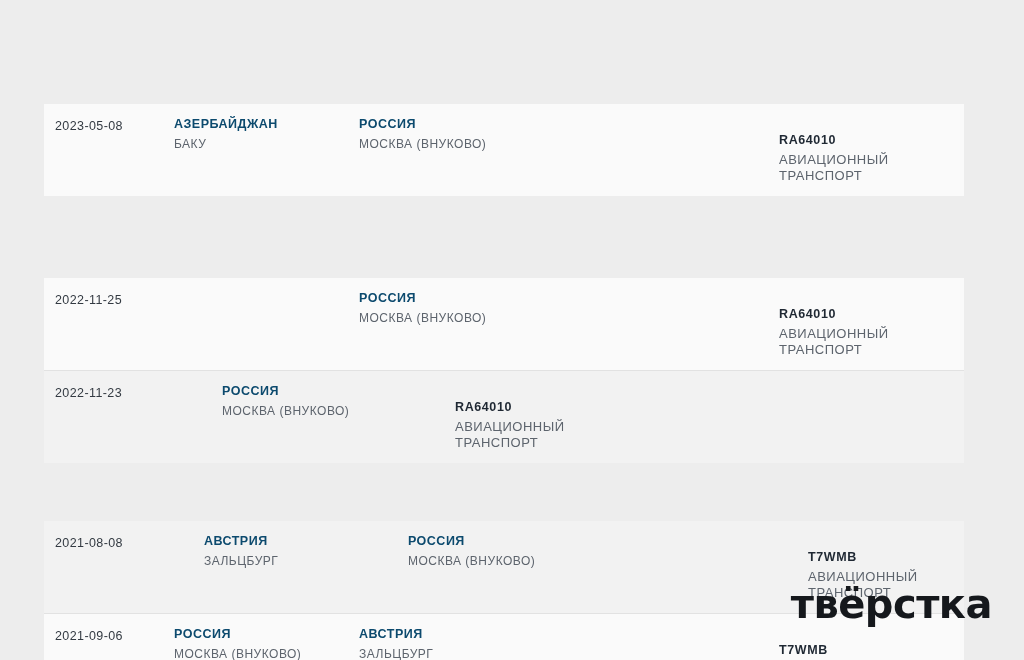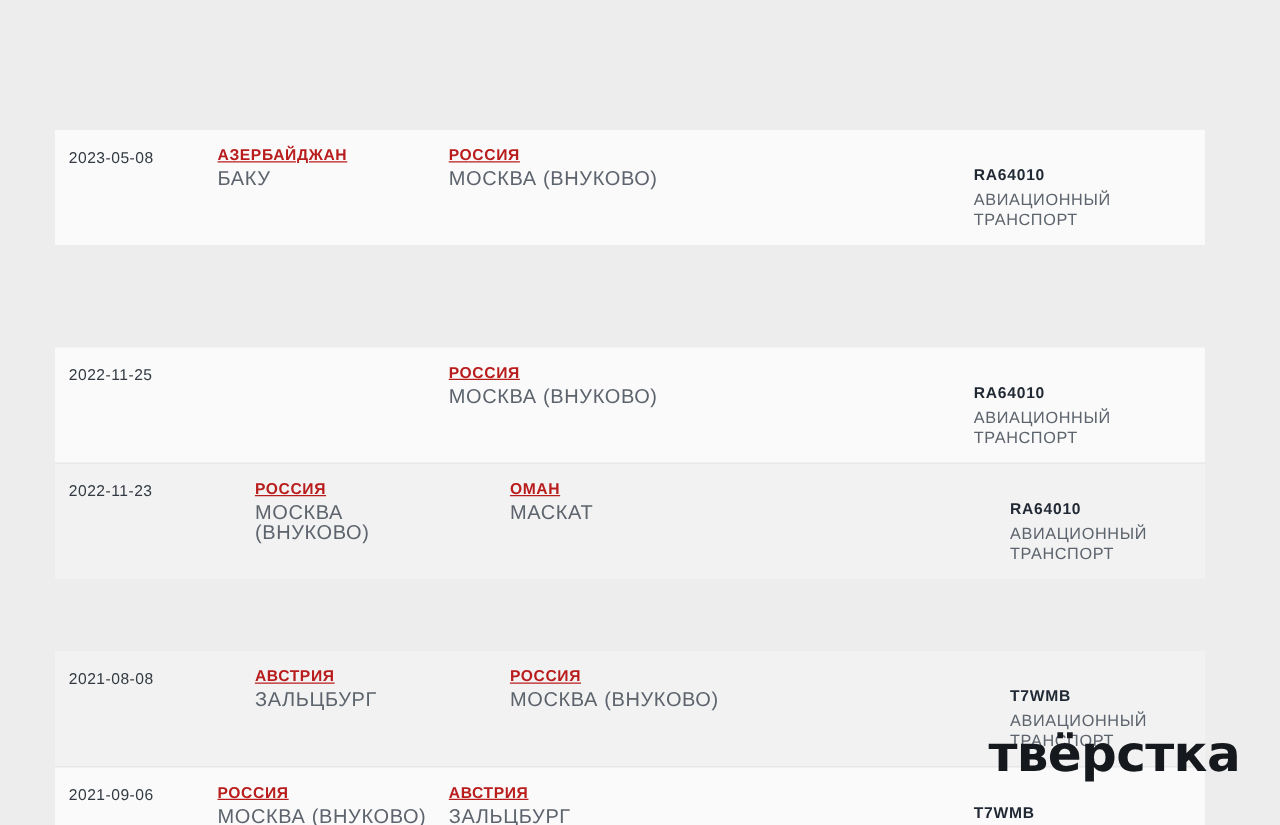--- a/index.html
+++ b/index.html
@@ -64,28 +64,27 @@
     line-height: 18px;
     padding-top: 1px;
   }
   .c-from { width: 185px; }
   .c-to   { width: 420px; }
   .c-reg  { width: 185px; margin-top: 16px; }
 
   .country {
     font-size: 12.5px;
     font-weight: bold;
-    color: #b91c1c;
+    color: #0c4a6e;
     letter-spacing: 0.5px;
     line-height: 16px;
     text-transform: uppercase;
-    text-decoration: underline;
   }
   .city {
-    font-size: 16px;
+    font-size: 12px;
     color: #5d646d;
     letter-spacing: 0.5px;
     line-height: 16px;
     margin-top: 4px;
     text-transform: uppercase;
   }
   .reg-id {
     font-size: 12.5px;
     font-weight: bold;
     color: #1f2833;
@@ -154,24 +153,20 @@
           <div class="reg-id">RA64010</div>
           <div class="reg-type">АВИАЦИОННЫЙ ТРАНСПОРТ</div>
         </div>
       </div>
       <div class="row even last">
         <div class="cell c-date">2022-11-23</div>
         <div class="cell c-from">
           <div class="country">РОССИЯ</div>
           <div class="city">МОСКВА (ВНУКОВО)</div>
         </div>
-        <div class="cell c-to">
-          <div class="country">ОМАН</div>
-          <div class="city">МАСКАТ</div>
-        </div>
         <div class="cell c-reg">
           <div class="reg-id">RA64010</div>
           <div class="reg-type">АВИАЦИОННЫЙ ТРАНСПОРТ</div>
         </div>
       </div>
     </div>
 
     <div class="spacer" style="height:58px"></div>
 
     <div class="group">

